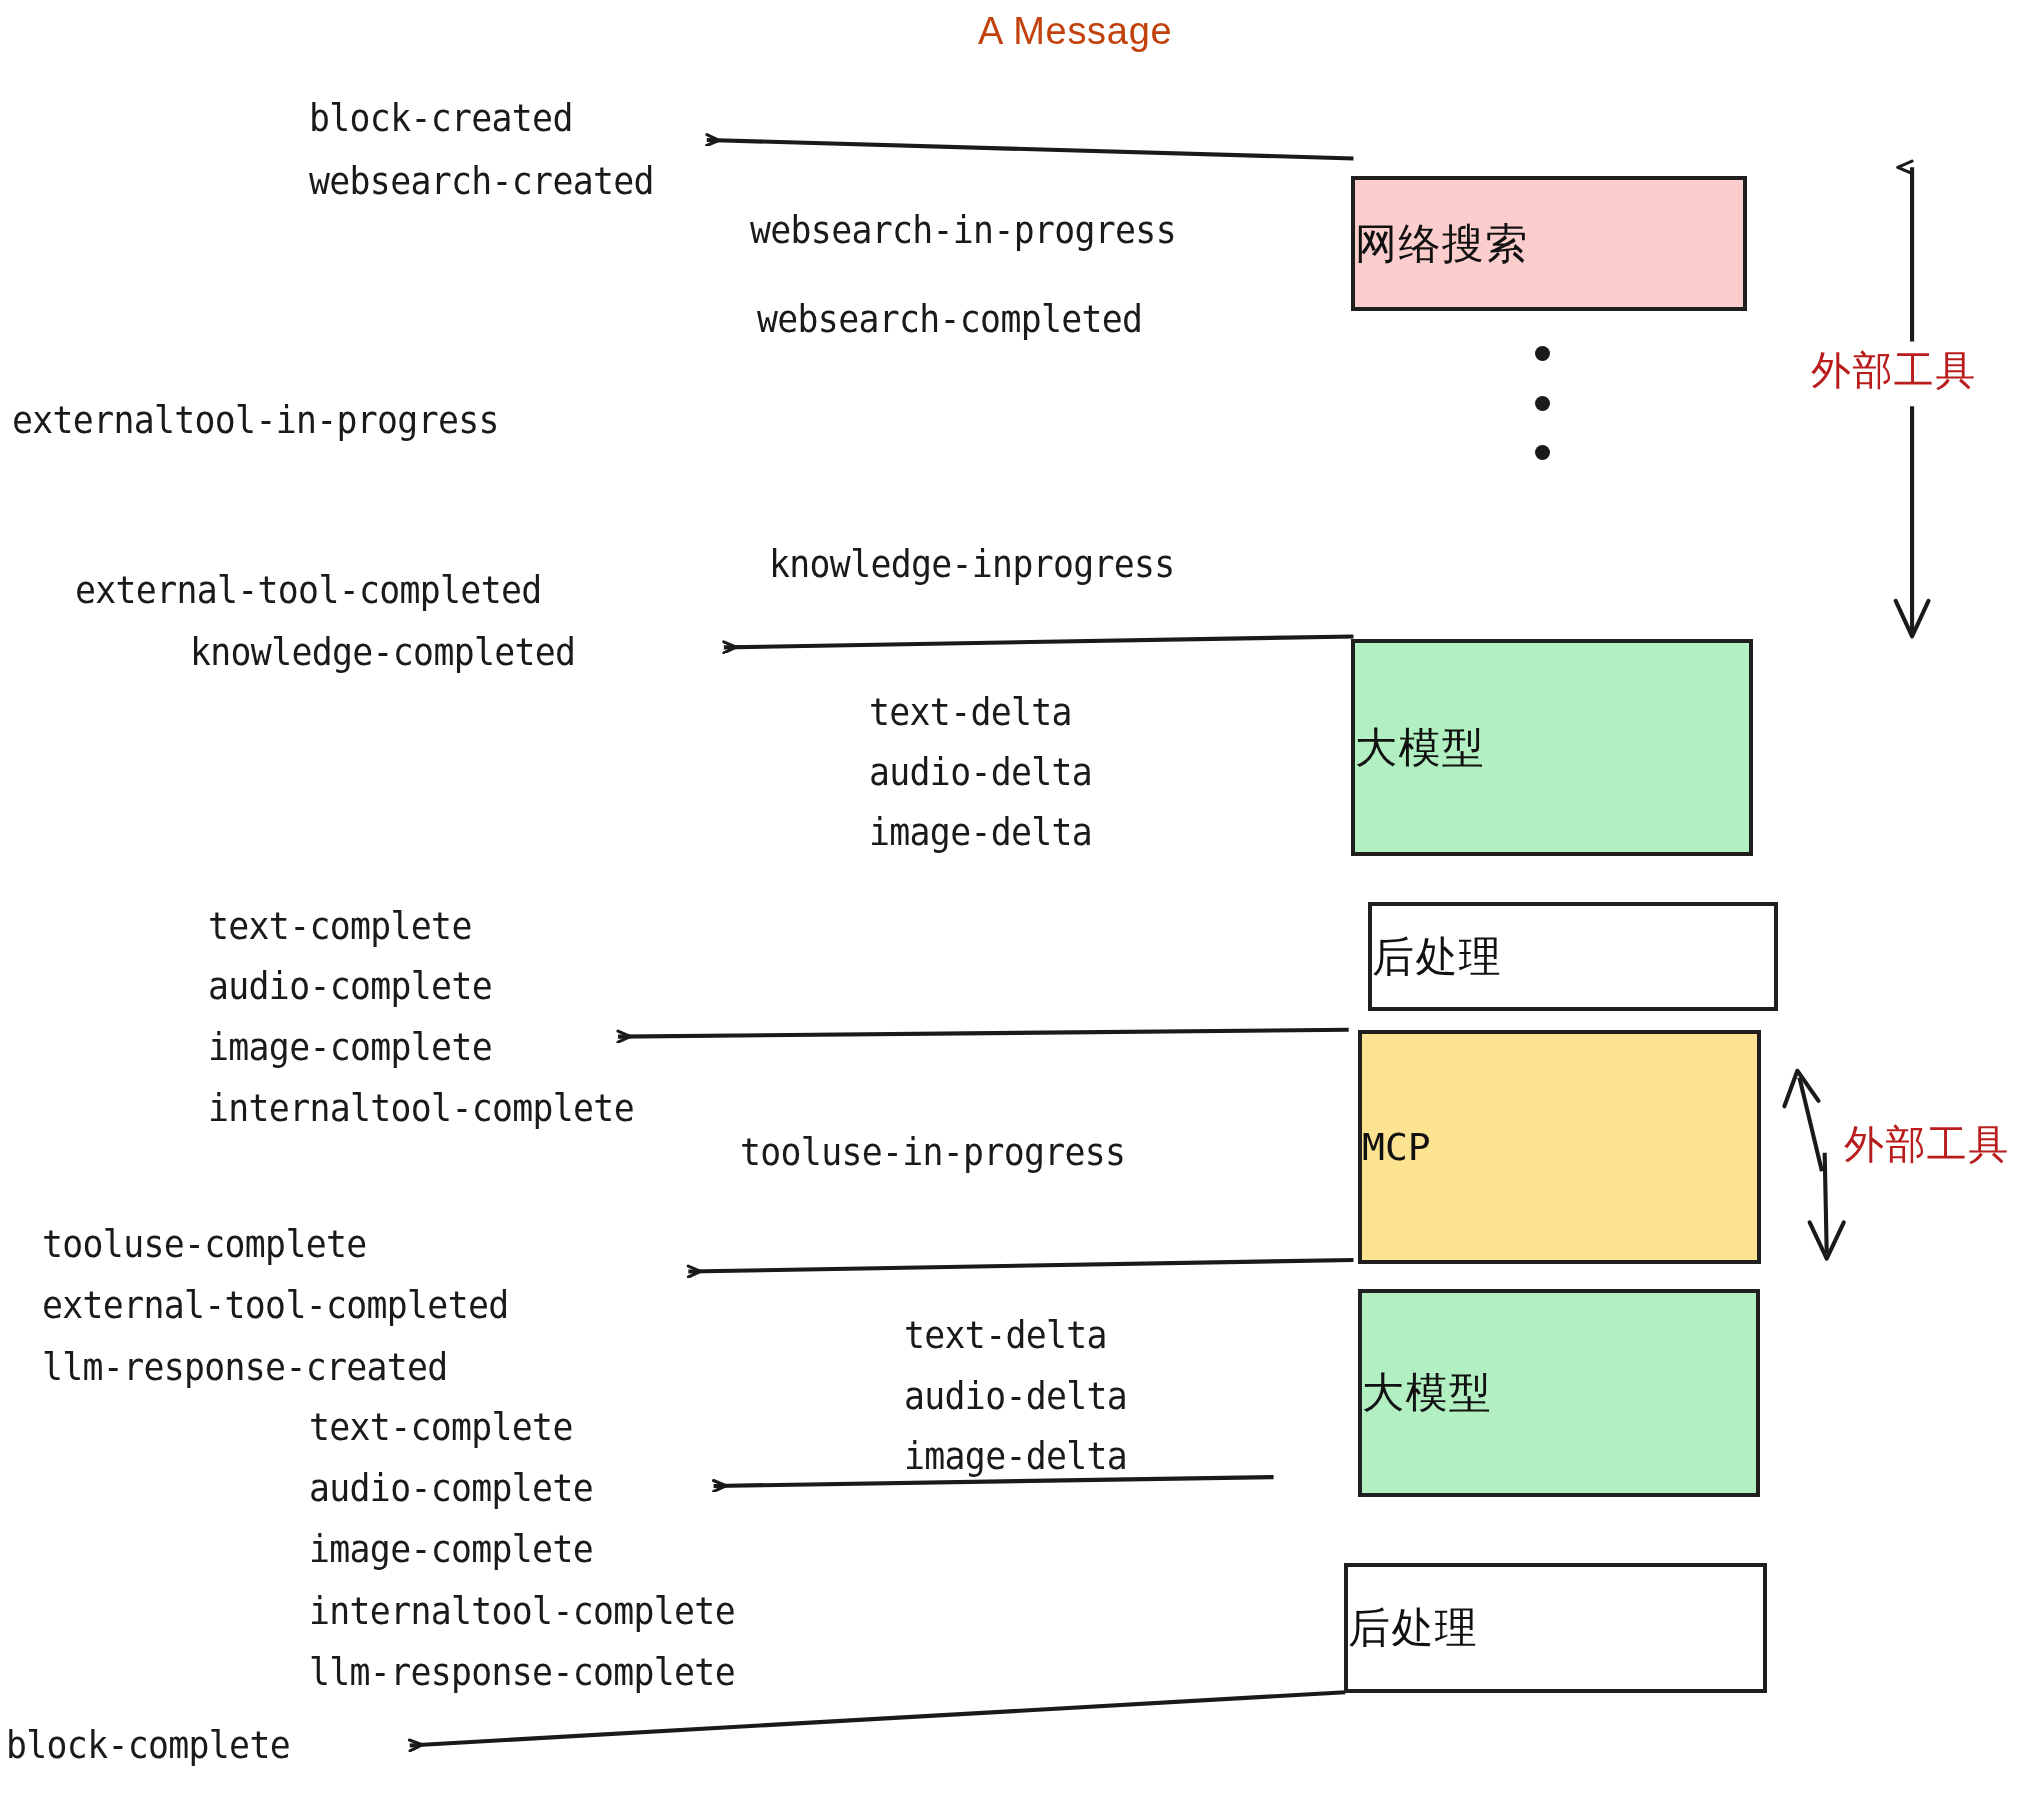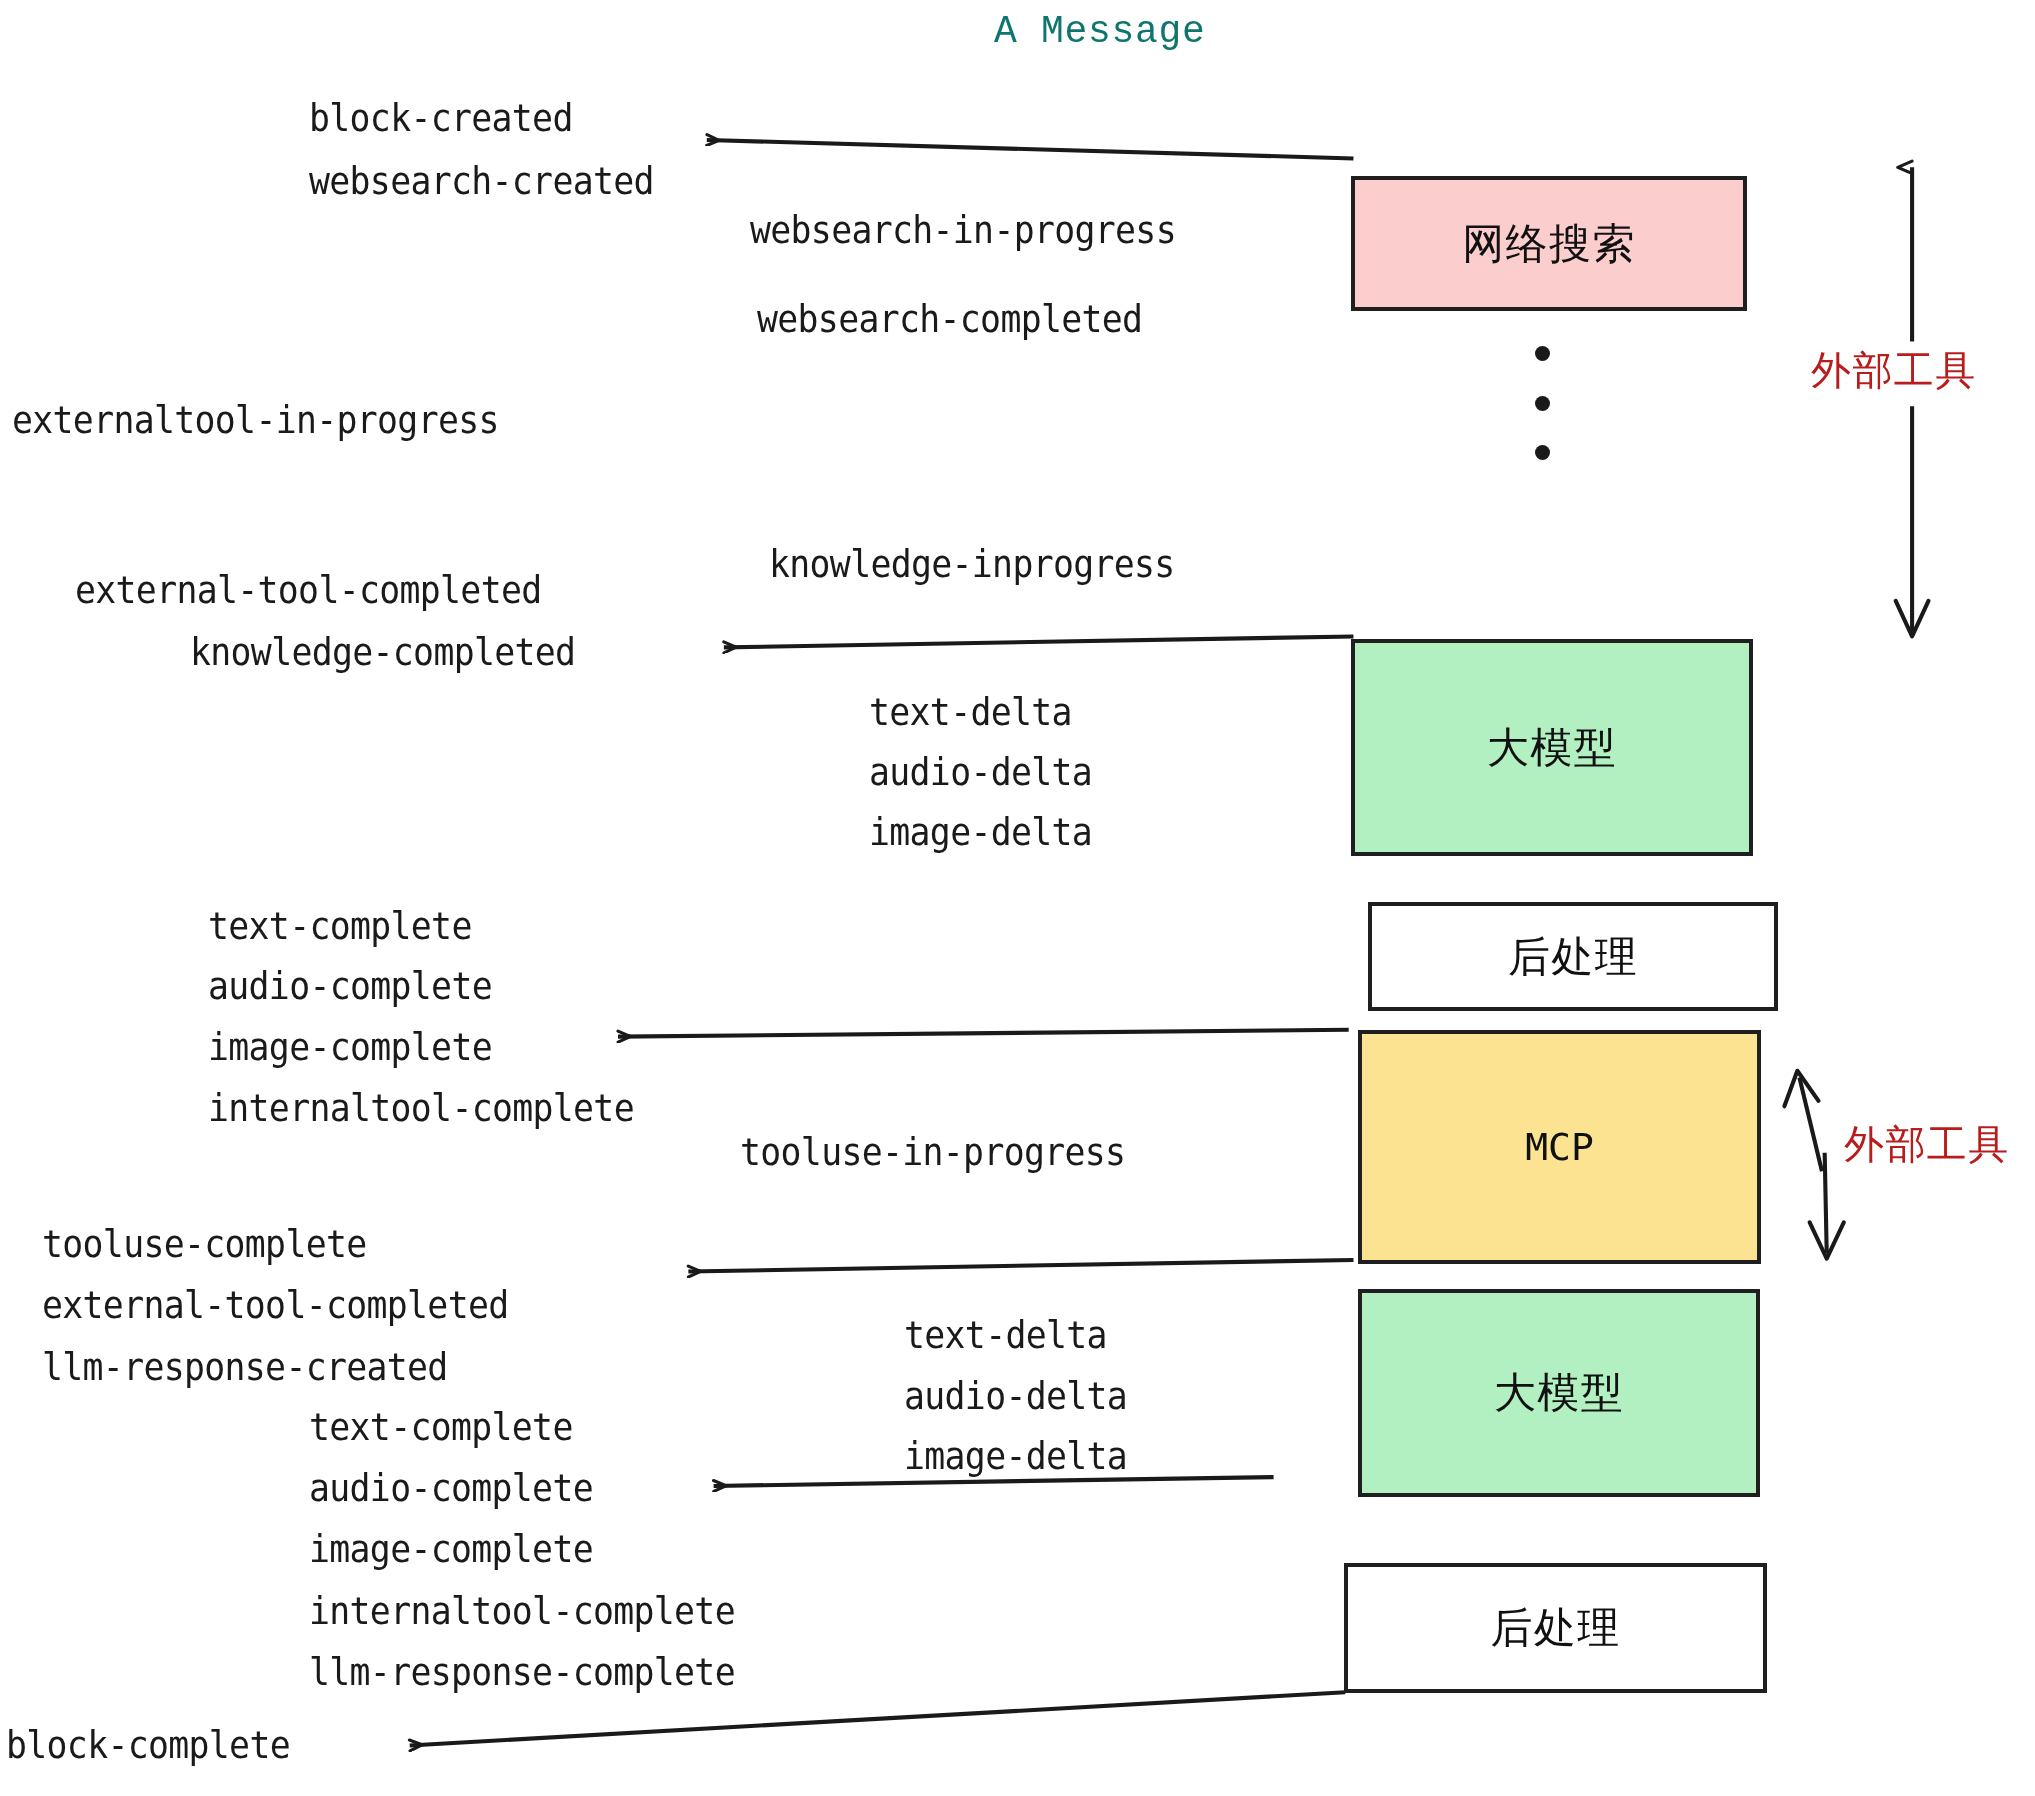--- a/index.html
+++ b/index.html
@@ -25,34 +25,33 @@
     font-size: 37px;
     line-height: 1.0;
     color: #1a1a1a;
     white-space: nowrap;
     letter-spacing: -0.7px;
     transform: scaleX(0.94);
     transform-origin: left center;
   }
   .title {
     position: absolute;
-    font-family: Liberation Mono, monospace;
+    font-family: Liberation Sans, sans-serif;
     font-size: 38px;
-    color: #0f766e;
+    color: #c2410c;
     white-space: nowrap;
     letter-spacing: 0.7px;
-    margin-left: 16px;
   }
   .node {
     position: absolute;
     box-sizing: border-box;
     border: 4.1px solid #1f1f1f;
     display: flex;
     align-items: center;
-    justify-content: center;
+    justify-content: flex-start;
     color: #111111;
   }
   .node .cn {
     font-family: "DejaVu Sans", "Liberation Sans", sans-serif;
     font-size: 42px;
     letter-spacing: 1.4px;
   }
   .node .en {
     font-family: "DejaVu Sans Mono", "Liberation Mono", monospace;
     font-size: 38px;

